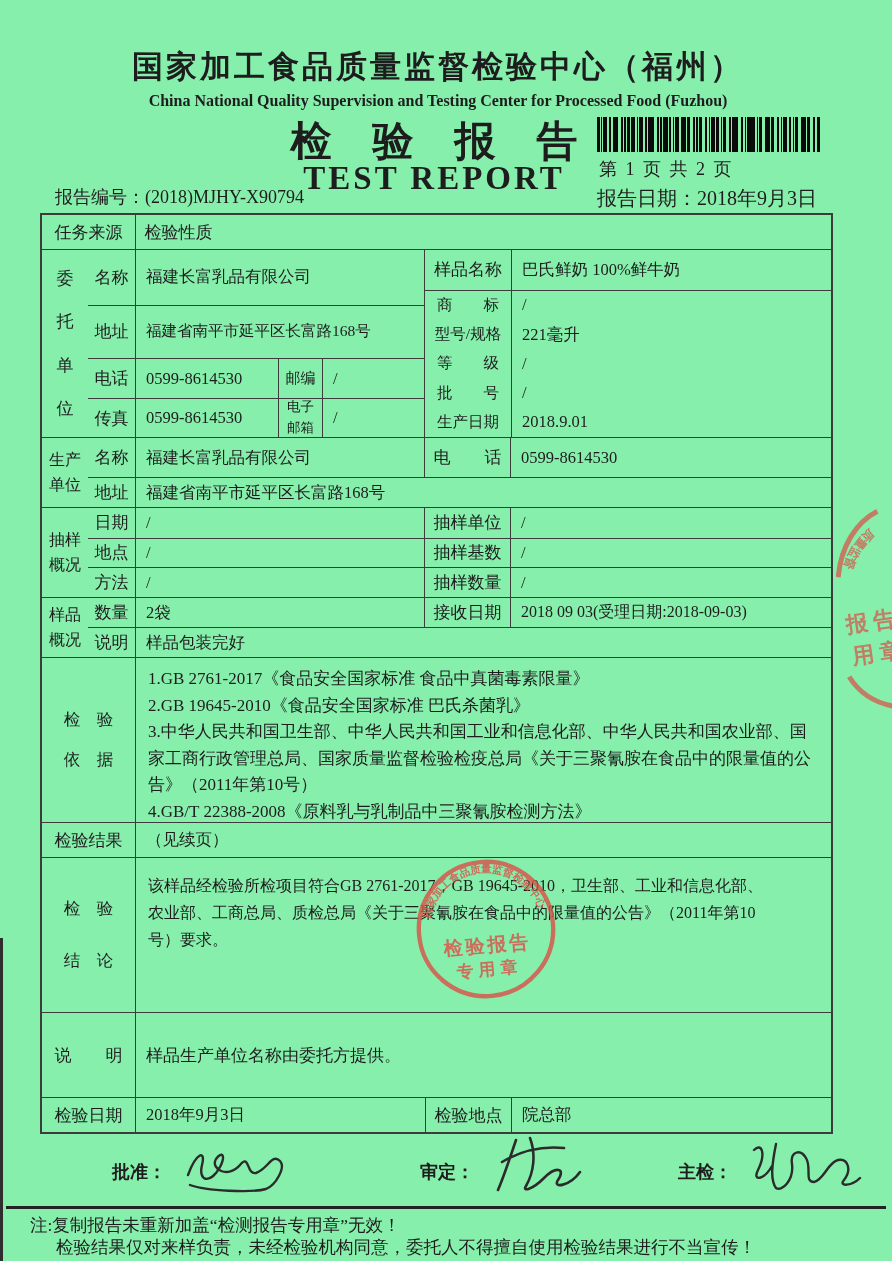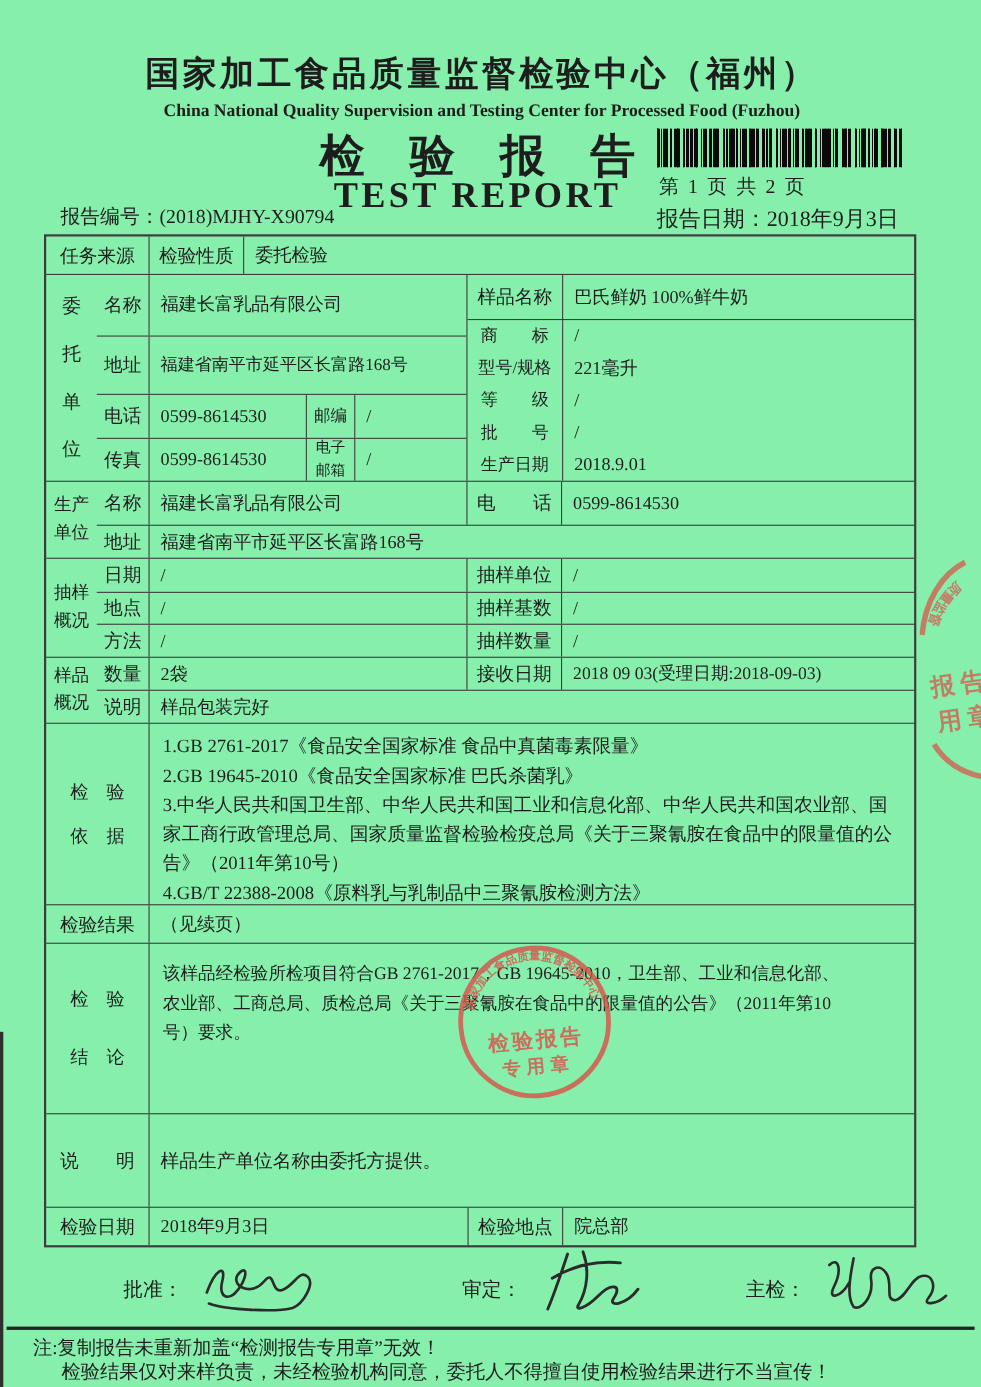--- a/index.html
+++ b/index.html
@@ -53,21 +53,21 @@
   .stack5 > div{flex:1; display:flex; align-items:center;}
   .stack5.lbls > div{justify-content:center; text-align:center; font-size:15.5px;}
   .stack5.vals > div{padding-left:10px; font-size:16.5px;}
   .lbl2line{display:flex; flex-direction:column; justify-content:center; align-items:center; text-align:center;}
   .lbl2line .l1{margin-bottom:18px;}
   .lbl2line.big .l1{margin-bottom:30px;}
   .basis-text{padding:8px 10px 0 12px; font-size:17px; line-height:26.5px; align-items:flex-start !important; display:block !important;}
   .concl-text{padding:14px 66px 0 12px; font-size:16px; line-height:27px; display:block !important;}
   .note-text{font-size:17px;}
   
-  .sig-label{position:absolute; font-size:18px; font-weight:normal;}
+  .sig-label{position:absolute; font-size:18px; font-weight:bold;}
   .sig{position:absolute;}
   .rule{position:absolute; left:6px; top:1206px; width:880px; height:3px; background:#222;}
   .fnote1{position:absolute; left:30px; top:1213px; font-size:17.5px;}
   .fnote2{position:absolute; left:56px; top:1235px; font-size:17.5px;}
   
   .stamp-main{position:absolute; left:413px; top:856px; width:146px; height:146px;
     transform:rotate(-5deg); opacity:.82;}
   .stamp-edge{position:absolute; left:836px; top:502px; width:56px; height:216px;
     overflow:hidden; opacity:.72;}
   .scan-edge{position:absolute; left:0; top:938px; width:3px; height:323px; background:#2e2e2e;}
@@ -84,21 +84,20 @@
   <div class="barcode"></div>
   <div class="page-info">第 1 页  共 2 页</div>
   <div class="report-no"><span>报告编号：</span><span>(2018)MJHY-X90794</span></div>
   <div class="report-date"><span>报告日期：</span><span>2018年9月3日</span></div>
 
   <div class="tbl">
 
     <div class="band h34">
       <div class="cell lbl w93">任务来源</div>
       <div class="cell lbl w86">检验性质</div>
-      <div class="cell val fx">委托检验</div>
     </div>
 
     <div class="band h188">
       <div class="cell lbl w46 vertical">
         <span>委托单位</span>
       </div>
       <div class="col" style="width:336px">
         <div class="row h55">
           <div class="cell lbl w47">名称</div>
           <div class="cell val fx">福建长富乳品有限公司</div>

